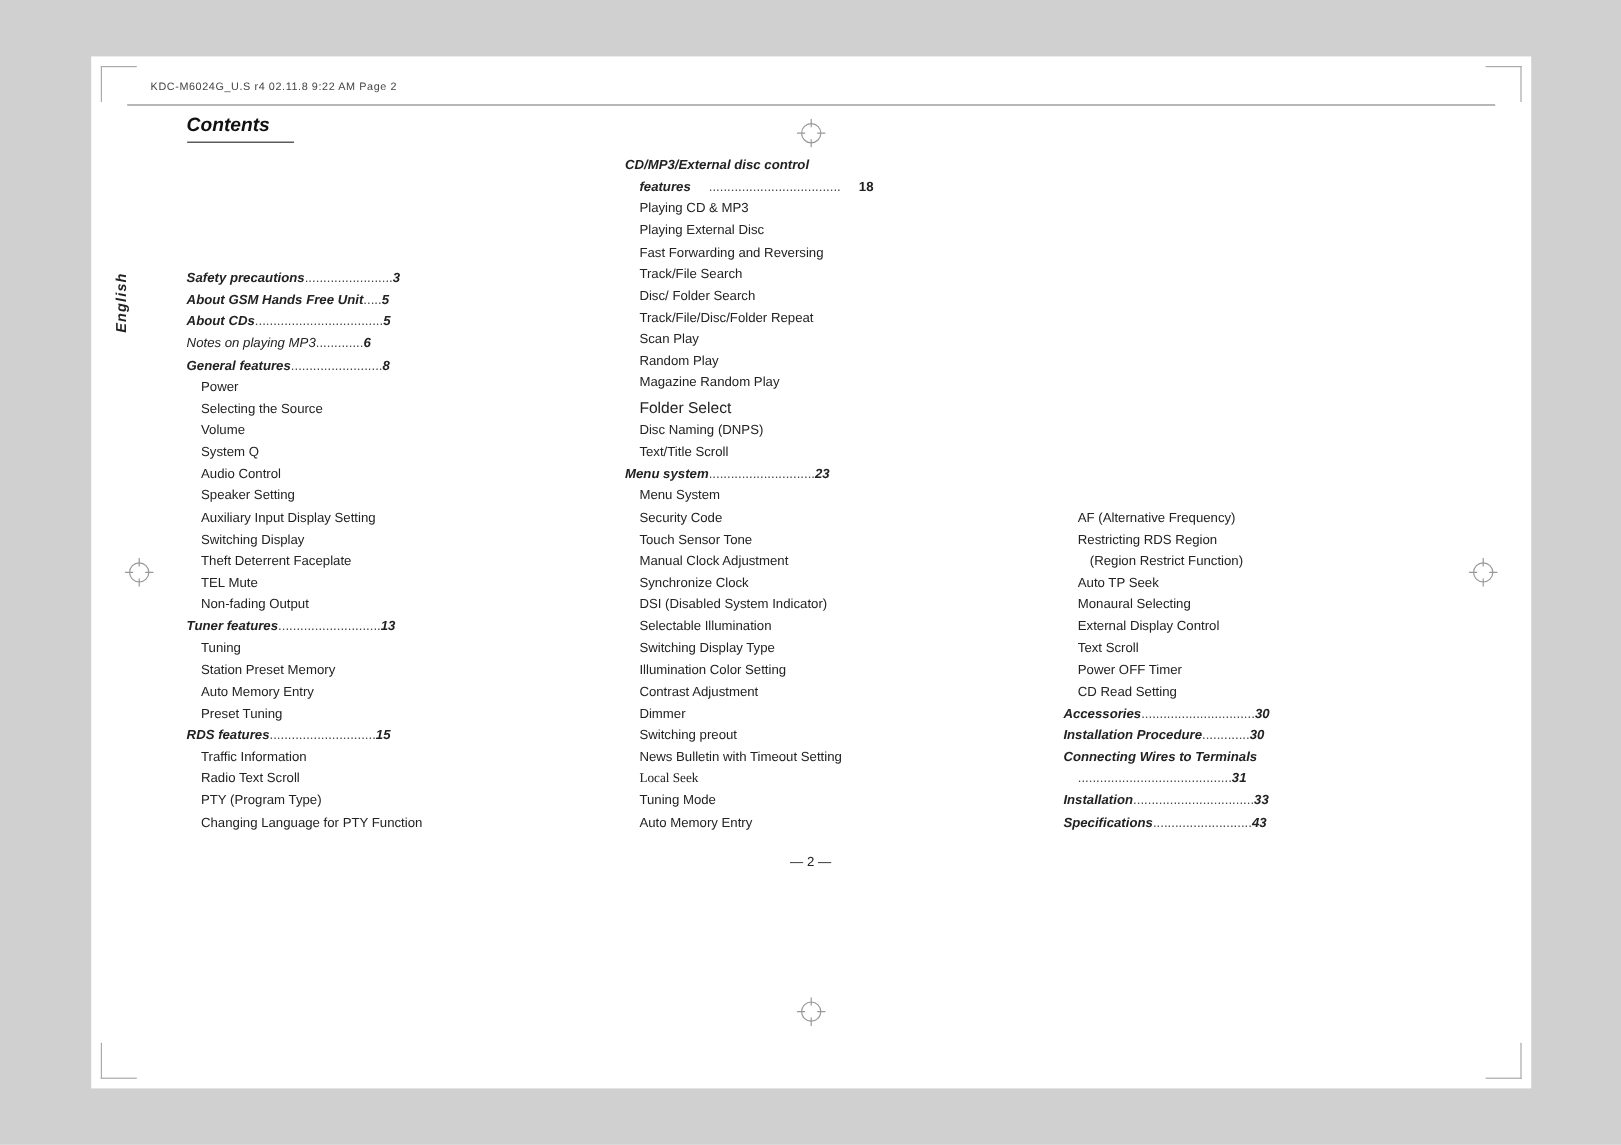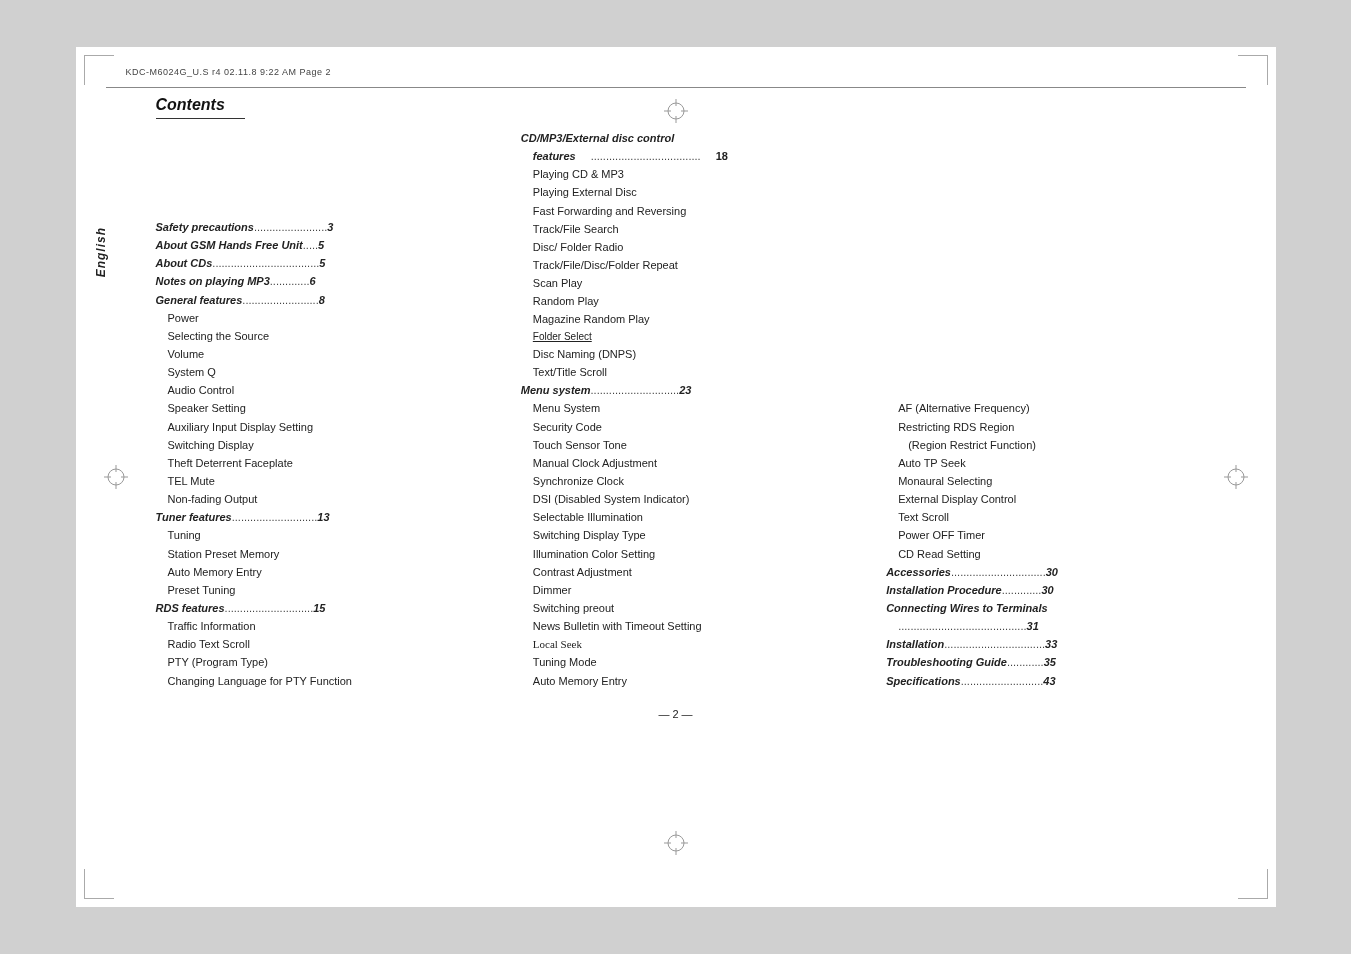--- a/index.html
+++ b/index.html
@@ -181,21 +181,21 @@
             <span style="font-weight: bold; font-style: italic; white-space: nowrap; font-size: 11px;">About GSM Hands Free Unit </span>
             <span style="font-size: 11px; color: rgb(68, 68, 68); white-space: nowrap;">.....</span>
             <span style="font-weight: bold; font-style: italic; font-size: 11px; white-space: nowrap;">5</span>
           </div>
           <div style="display: flex; align-items: baseline; gap: 0px;">
             <span style="font-weight: bold; font-style: italic; white-space: nowrap; font-size: 11px;">About CDs</span>
             <span style="font-size: 11px; color: rgb(68, 68, 68); white-space: nowrap;">...................................</span>
             <span style="font-weight: bold; font-style: italic; font-size: 11px; white-space: nowrap;">5</span>
           </div>
           <div style="display: flex; align-items: baseline; gap: 0px;">
-            <span style="font-weight: bold; font-style: italic; white-space: nowrap; font-size: 11px;">Notes on playing MP3 </span>
+            <span style="font-weight: normal; font-style: italic; white-space: nowrap; font-size: 11px;">Notes on playing MP3 </span>
             <span style="font-size: 11px; color: rgb(68, 68, 68); white-space: nowrap;">.............</span>
             <span style="font-weight: bold; font-style: italic; font-size: 11px; white-space: nowrap;">6</span>
           </div>
           <div style="display: flex; align-items: baseline; gap: 0px;">
             <span style="font-weight: bold; font-style: italic; white-space: nowrap; font-size: 11px;">General features </span>
             <span style="font-size: 11px; color: rgb(68, 68, 68); white-space: nowrap;">.........................</span>
             <span style="font-weight: bold; font-style: italic; font-size: 11px; white-space: nowrap;">8</span>
           </div>
           <div style="padding-left: 12px; font-size: 11px;">Power</div>
           <div style="padding-left: 12px; font-size: 11px;">Selecting the Source</div>
@@ -232,26 +232,26 @@
           <div style="font-weight: bold; font-style: italic; font-size: 11px;">CD/MP3/External disc control</div>
           <div style="display: flex; align-items: baseline; gap: 15px;">
             <span style="font-weight: bold; font-style: italic; white-space: nowrap; font-size: 11px; padding-left: 12px;">  features </span>
             <span style="font-size: 11px; color: rgb(68, 68, 68); white-space: nowrap;">....................................</span>
             <span style="font-weight: bold; font-size: 11px; white-space: nowrap;">18</span>
           </div>
           <div style="padding-left: 12px; font-size: 11px;">Playing CD &amp; MP3</div>
           <div style="padding-left: 12px; font-size: 11px;">Playing External Disc</div>
           <div style="padding-left: 12px; font-size: 11px;">Fast Forwarding and Reversing</div>
           <div style="padding-left: 12px; font-size: 11px;">Track/File Search</div>
-          <div style="padding-left: 12px; font-size: 11px;">Disc/ Folder Radio</div>
+          <div style="padding-left: 12px; font-size: 11px;">Disc/ Folder Search</div>
           <div style="padding-left: 12px; font-size: 11px;">Track/File/Disc/Folder Repeat</div>
           <div style="padding-left: 12px; font-size: 11px;">Scan Play</div>
           <div style="padding-left: 12px; font-size: 11px;">Random Play</div>
           <div style="padding-left: 12px; font-size: 11px;">Magazine Random Play</div>
-          <div style="padding-left: 12px; font-size: 10px; text-decoration: underline;">Folder Select</div>
+          <div style="padding-left: 12px; font-size: 13px;">Folder Select</div>
           <div style="padding-left: 12px; font-size: 11px;">Disc Naming (DNPS)</div>
           <div style="padding-left: 12px; font-size: 11px;">Text/Title Scroll</div>
           <div style="display: flex; align-items: baseline; gap: 0px;">
             <span style="font-weight: bold; font-style: italic; white-space: nowrap; font-size: 11px;">Menu system</span>
             <span style="font-size: 11px; color: rgb(68, 68, 68); white-space: nowrap;">.............................</span>
             <span style="font-weight: bold; font-style: italic; font-size: 11px; white-space: nowrap;">23</span>
           </div>
           <div style="padding-left: 12px; font-size: 11px;">Menu System</div>
           <div style="padding-left: 12px; font-size: 11px;">Security Code</div>
           <div style="padding-left: 12px; font-size: 11px;">Touch Sensor Tone</div>
@@ -294,25 +294,20 @@
           <div style="display: flex; align-items: baseline; font-size: 11px; padding-left: 12px;">
             <span style="color: rgb(68, 68, 68); white-space: nowrap;">..........................................</span>
             <span style="font-weight: bold; font-style: italic; white-space: nowrap;">31</span>
           </div>
           <div style="display: flex; align-items: baseline; gap: 0px;">
             <span style="font-weight: bold; font-style: italic; white-space: nowrap; font-size: 11px;">Installation </span>
             <span style="font-size: 11px; color: rgb(68, 68, 68); white-space: nowrap;">.................................</span>
             <span style="font-weight: bold; font-style: italic; font-size: 11px; white-space: nowrap;">33</span>
           </div>
           <div style="display: flex; align-items: baseline; gap: 0px;">
-            <span style="font-weight: bold; font-style: italic; white-space: nowrap; font-size: 11px;">Troubleshooting Guide </span>
-            <span style="font-size: 11px; color: rgb(68, 68, 68); white-space: nowrap;">............</span>
-            <span style="font-weight: bold; font-style: italic; font-size: 11px; white-space: nowrap;">35</span>
-          </div>
-          <div style="display: flex; align-items: baseline; gap: 0px;">
             <span style="font-weight: bold; font-style: italic; white-space: nowrap; font-size: 11px;">Specifications </span>
             <span style="font-size: 11px; color: rgb(68, 68, 68); white-space: nowrap;">...........................</span>
             <span style="font-weight: bold; font-style: italic; font-size: 11px; white-space: nowrap;">43</span>
           </div>
         </div>
     </div>
   </div>
 
   <div class="page-num-line">— 2 —</div>
 </div>

